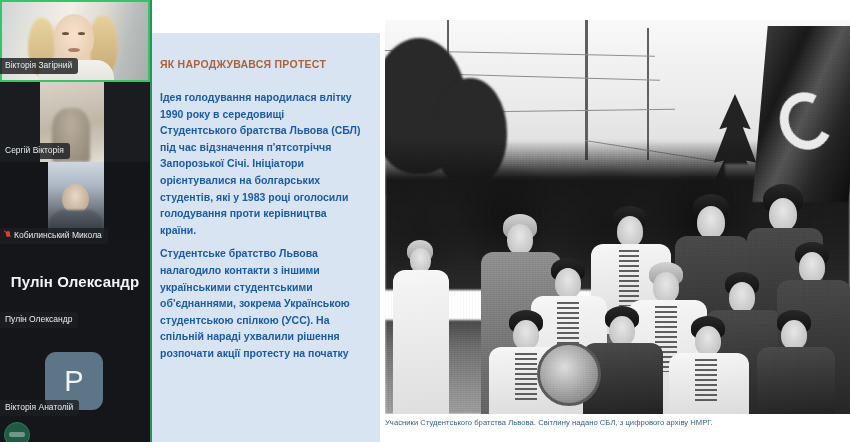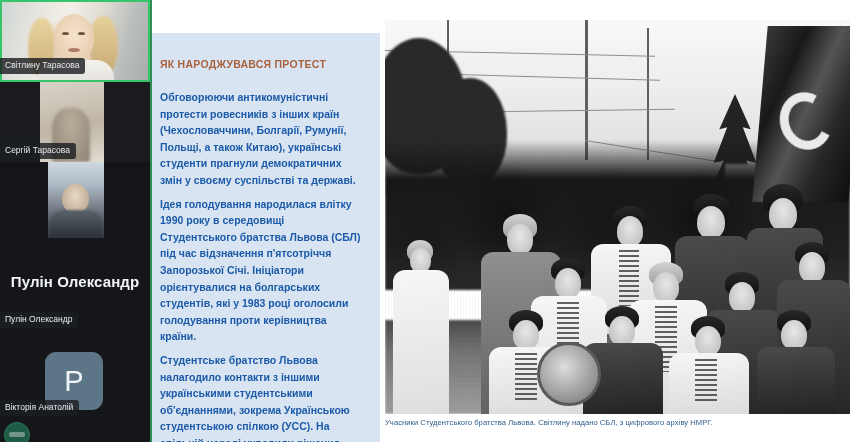--- a/index.html
+++ b/index.html
@@ -228,43 +228,46 @@
 
     <div class="tile" id="tile-4"></div>
 
     <div id="presenter-title">Пулін Олександр</div>
 
     <div id="avatar">
       <span>Р</span>
     </div>
 
     <div class="namebar" id="name-1">
-      <span>Світлину Тарасова</span>
+      <span>Вікторія Загірний</span>
     </div>
     <div class="namebar" id="name-2">
-      <span>Сергій Тарасова</span>
+      <span>Сергій Вікторія</span>
+    </div>
+    <div class="namebar" id="name-3">
+      <span class="mic-muted"></span>
+      <span>Кобилинський Микола</span>
     </div>
     <div class="namebar" id="name-4">
       <span>Пулін Олександр</span>
     </div>
     <div class="namebar" id="name-5">
       <span>Вікторія Анатолій</span>
     </div>
 
     <div id="bottom-pill"></div>
     <div id="bottom-pill-dot"></div>
   </div>
 
   <div id="slide">
     <div id="slide-edge"></div>
 
     <div id="text-panel">
       <div id="slide-title">ЯК НАРОДЖУВАВСЯ ПРОТЕСТ</div>
       <div id="body-copy">
-        <p>Обговорюючи антикомуністичні протести ровесників з інших країн (Чехословаччини, Болгарії, Румунії, Польщі, а також Китаю), українські студенти прагнули демократичних змін у своєму суспільстві та державі.</p>
         <p>Ідея голодування народилася влітку 1990 року в середовищі Студентського братства Львова (СБЛ) під час відзначення п'ятсотріччя Запорозької Січі. Ініціатори орієнтувалися на болгарських студентів, які у 1983 році оголосили голодування проти керівництва країни.</p>
         <p>Студентське братство Львова налагодило контакти з іншими українськими студентськими об'єднаннями, зокрема Українською студентською спілкою (УСС). На спільній нараді ухвалили рішення розпочати акції протесту на початку</p>
       </div>
     </div>
 
     <div id="photo-wrap">
       <div id="photo">
 
         <div class="sky"></div>
 

